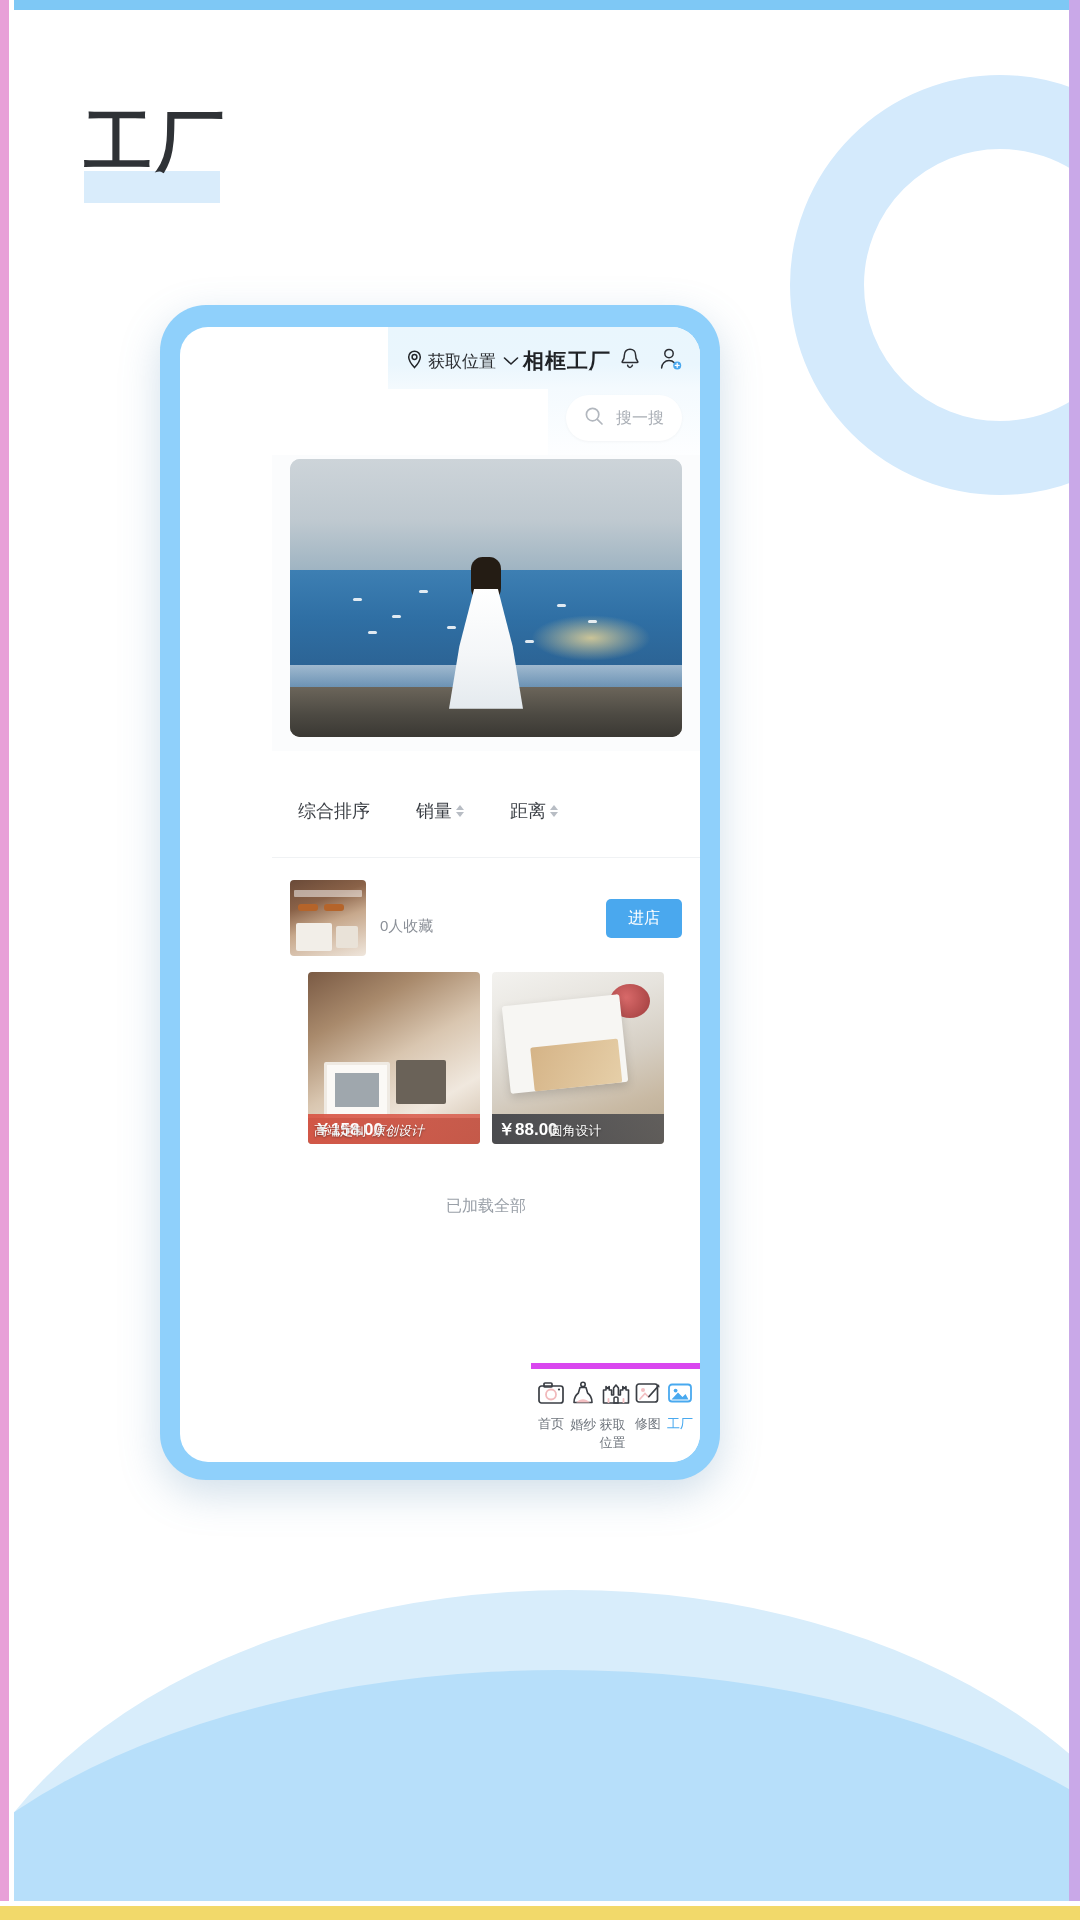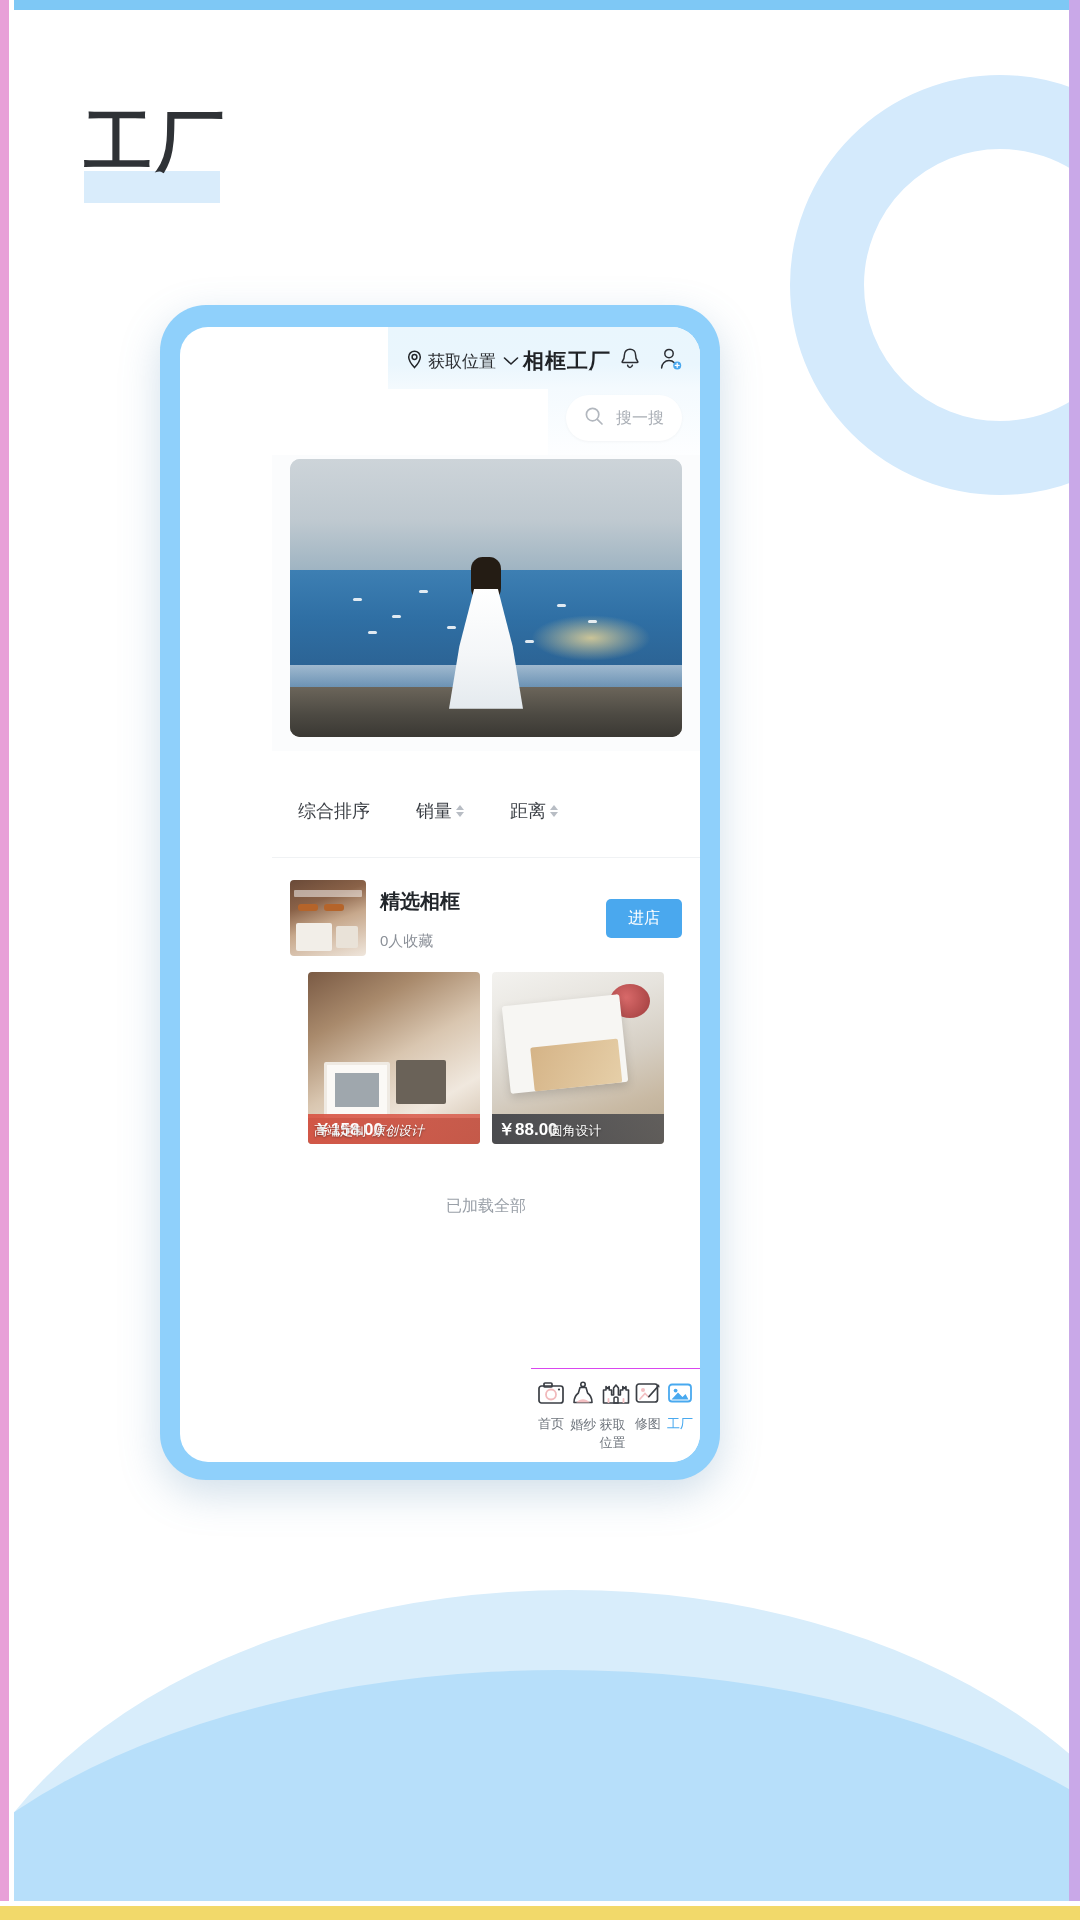--- a/index.html
+++ b/index.html
@@ -214,21 +214,21 @@
   .tag-txt { color:#ffffff; font-size:13px; text-shadow:0 1px 2px rgba(0,0,0,.5); white-space:nowrap; }
   .tag-txt.ital { font-style:italic; }
 
   
   .loaded-all { text-align:center; font-size:16px; color:#9aa0a8; padding: 52px 0 0 0; background:#ffffff; }
   .filler { flex:1; background:#ffffff; }
 
   
   .tabbar {
     flex:0 0 auto; display:flex; background:#ffffff;
-    border-top:1px solid #d946ef; padding: 12px 4px 10px 4px;
+    border-top:6px solid #d946ef; padding: 12px 4px 10px 4px;
   }
   .tab { flex:1; display:flex; flex-direction:column; align-items:center; gap:6px; cursor:pointer; }
   .tab-label { font-size:13px; color:#6f757d; }
   .tab.active .tab-label { color:#49a9ef; }
 </style>
 </head>
 <body>
 
 <div class="page">
 
@@ -342,21 +342,20 @@
         <div class="shop">
           <div class="shop-head">
             <div class="shop-logo">
               <div class="logo-band"></div>
               <div class="logo-pill" style="left:8px"></div>
               <div class="logo-pill" style="left:34px"></div>
               <div class="logo-card"></div>
               <div class="logo-card2"></div>
             </div>
             <div class="shop-meta">
-              <div class="shop-name">精选相框</div>
               <div class="shop-fav">0人收藏</div>
             </div>
             <button class="enter-btn">进店</button>
           </div>
 
           <div class="products">
             <div class="prod prod-1">
               <div class="p1-shelf"></div>
               <div class="p1-frame2"></div>
               <div class="p1-frame">

